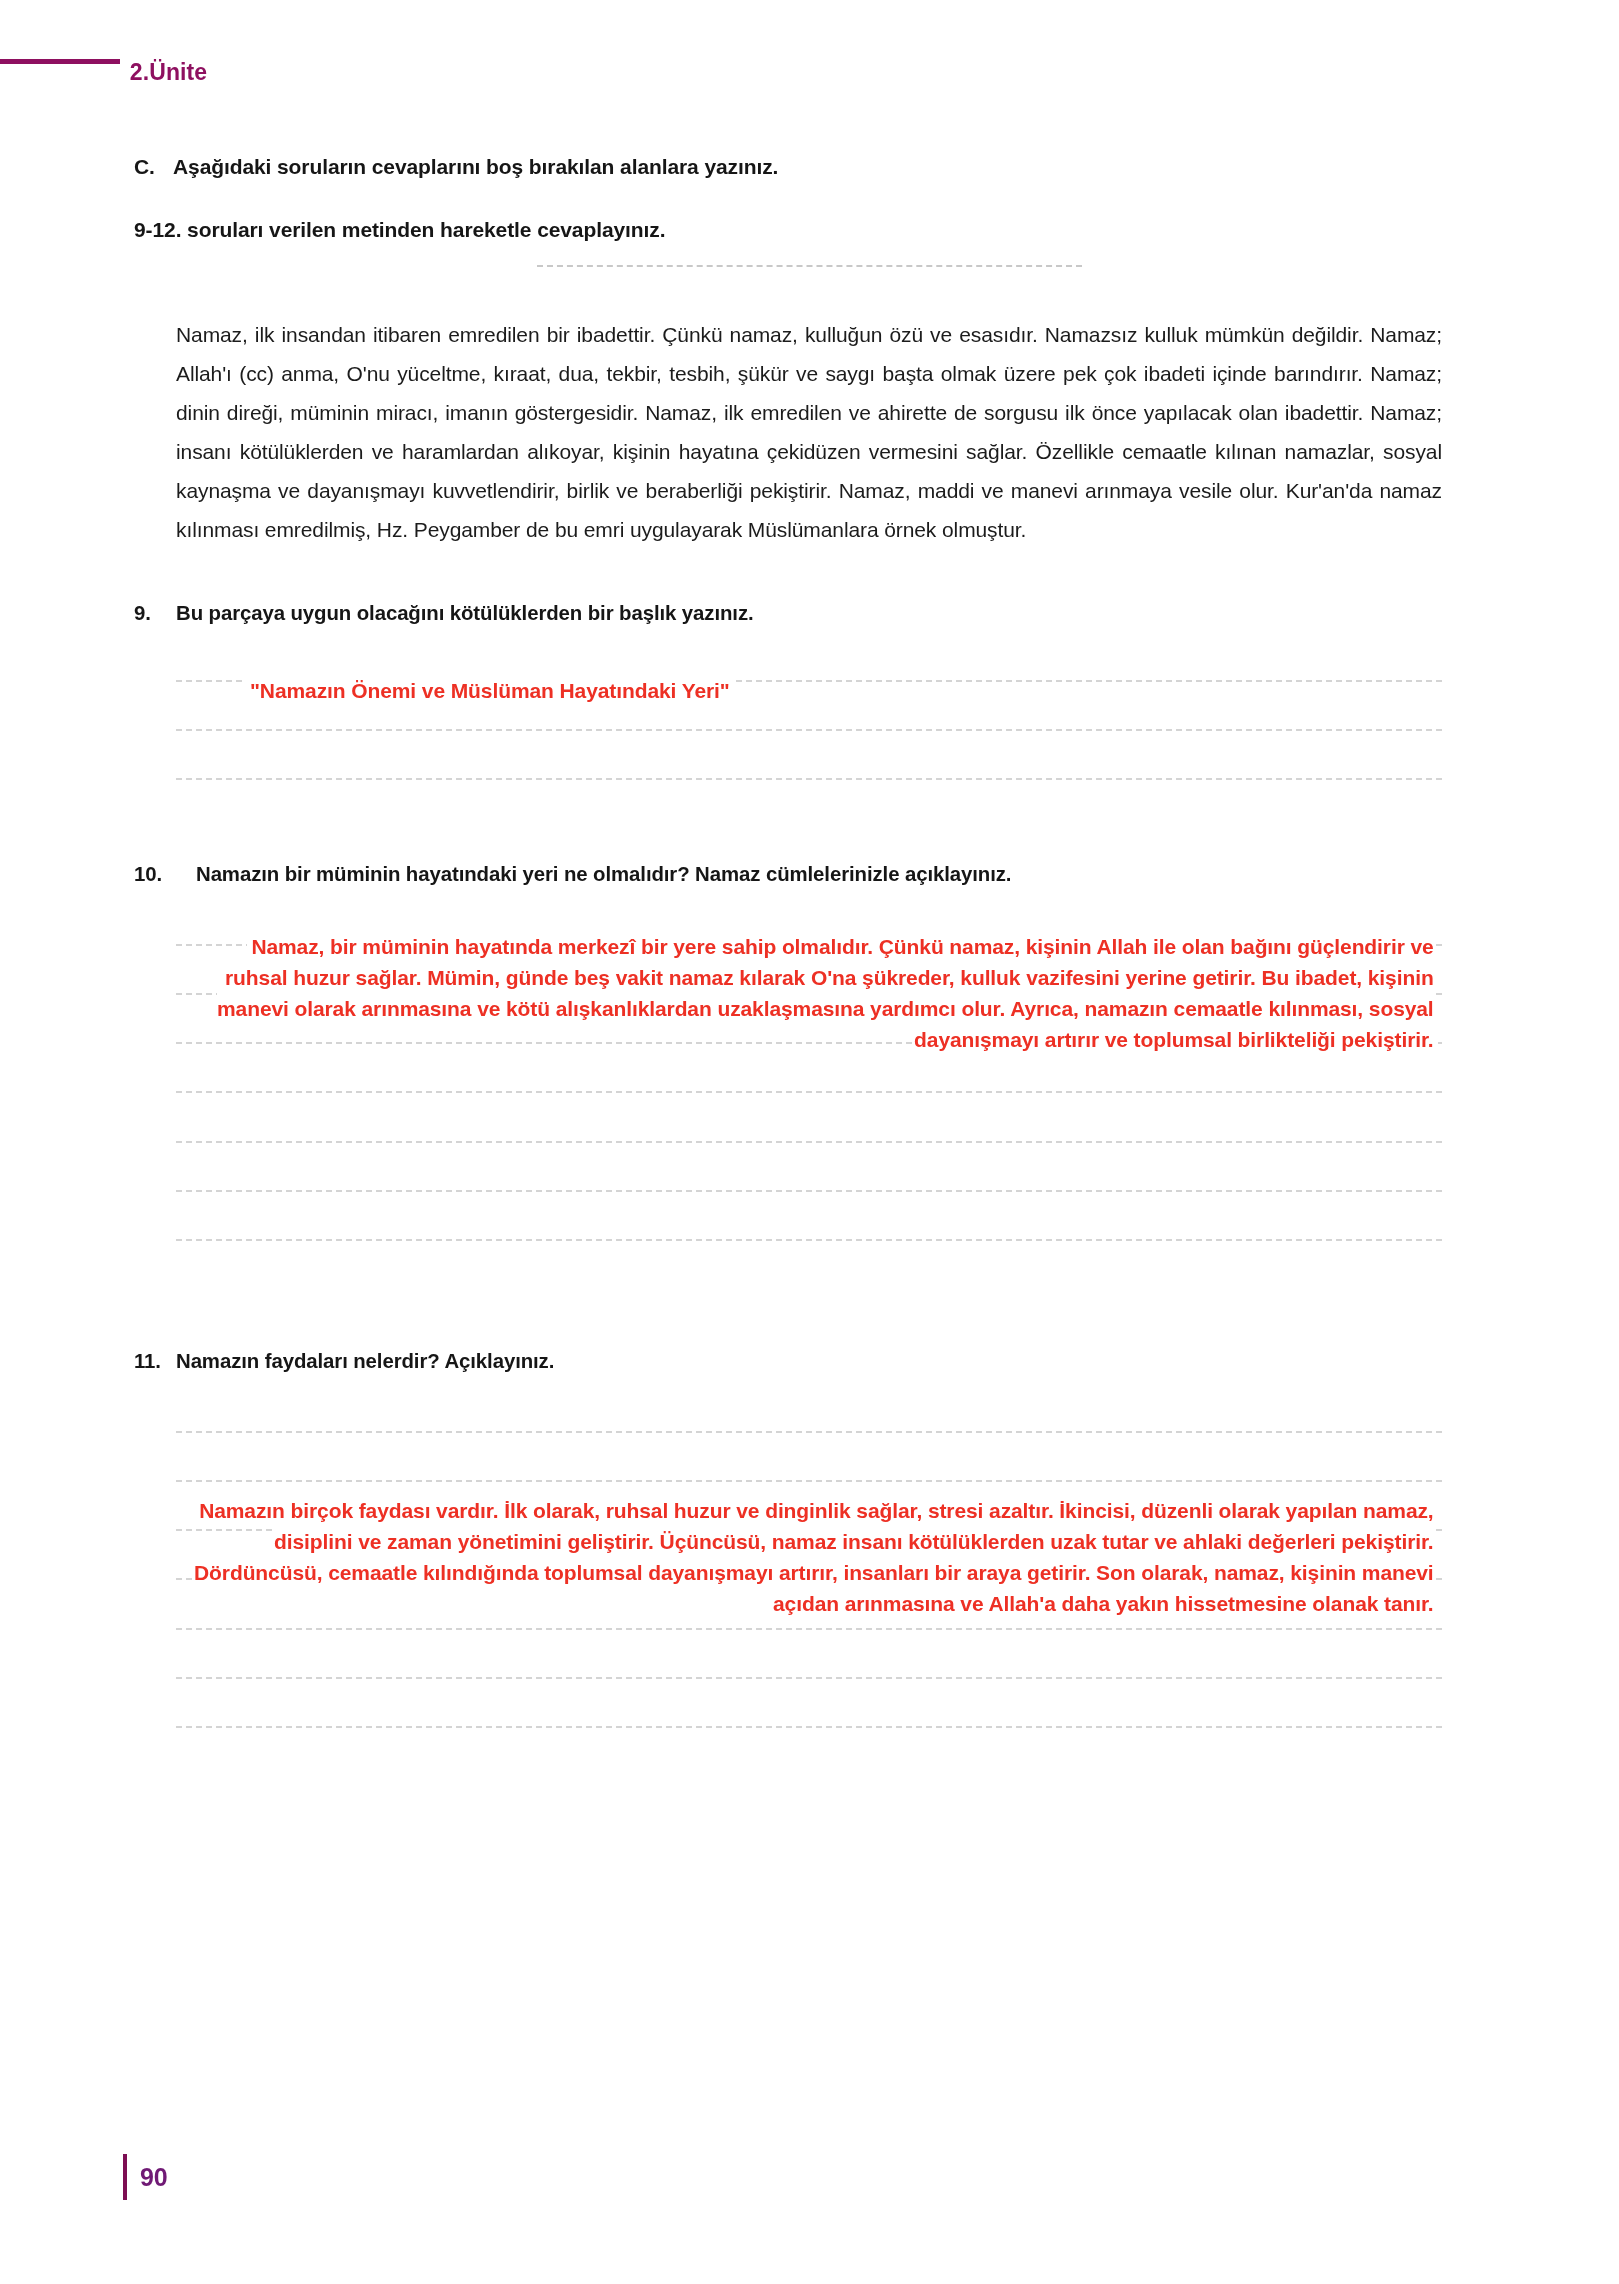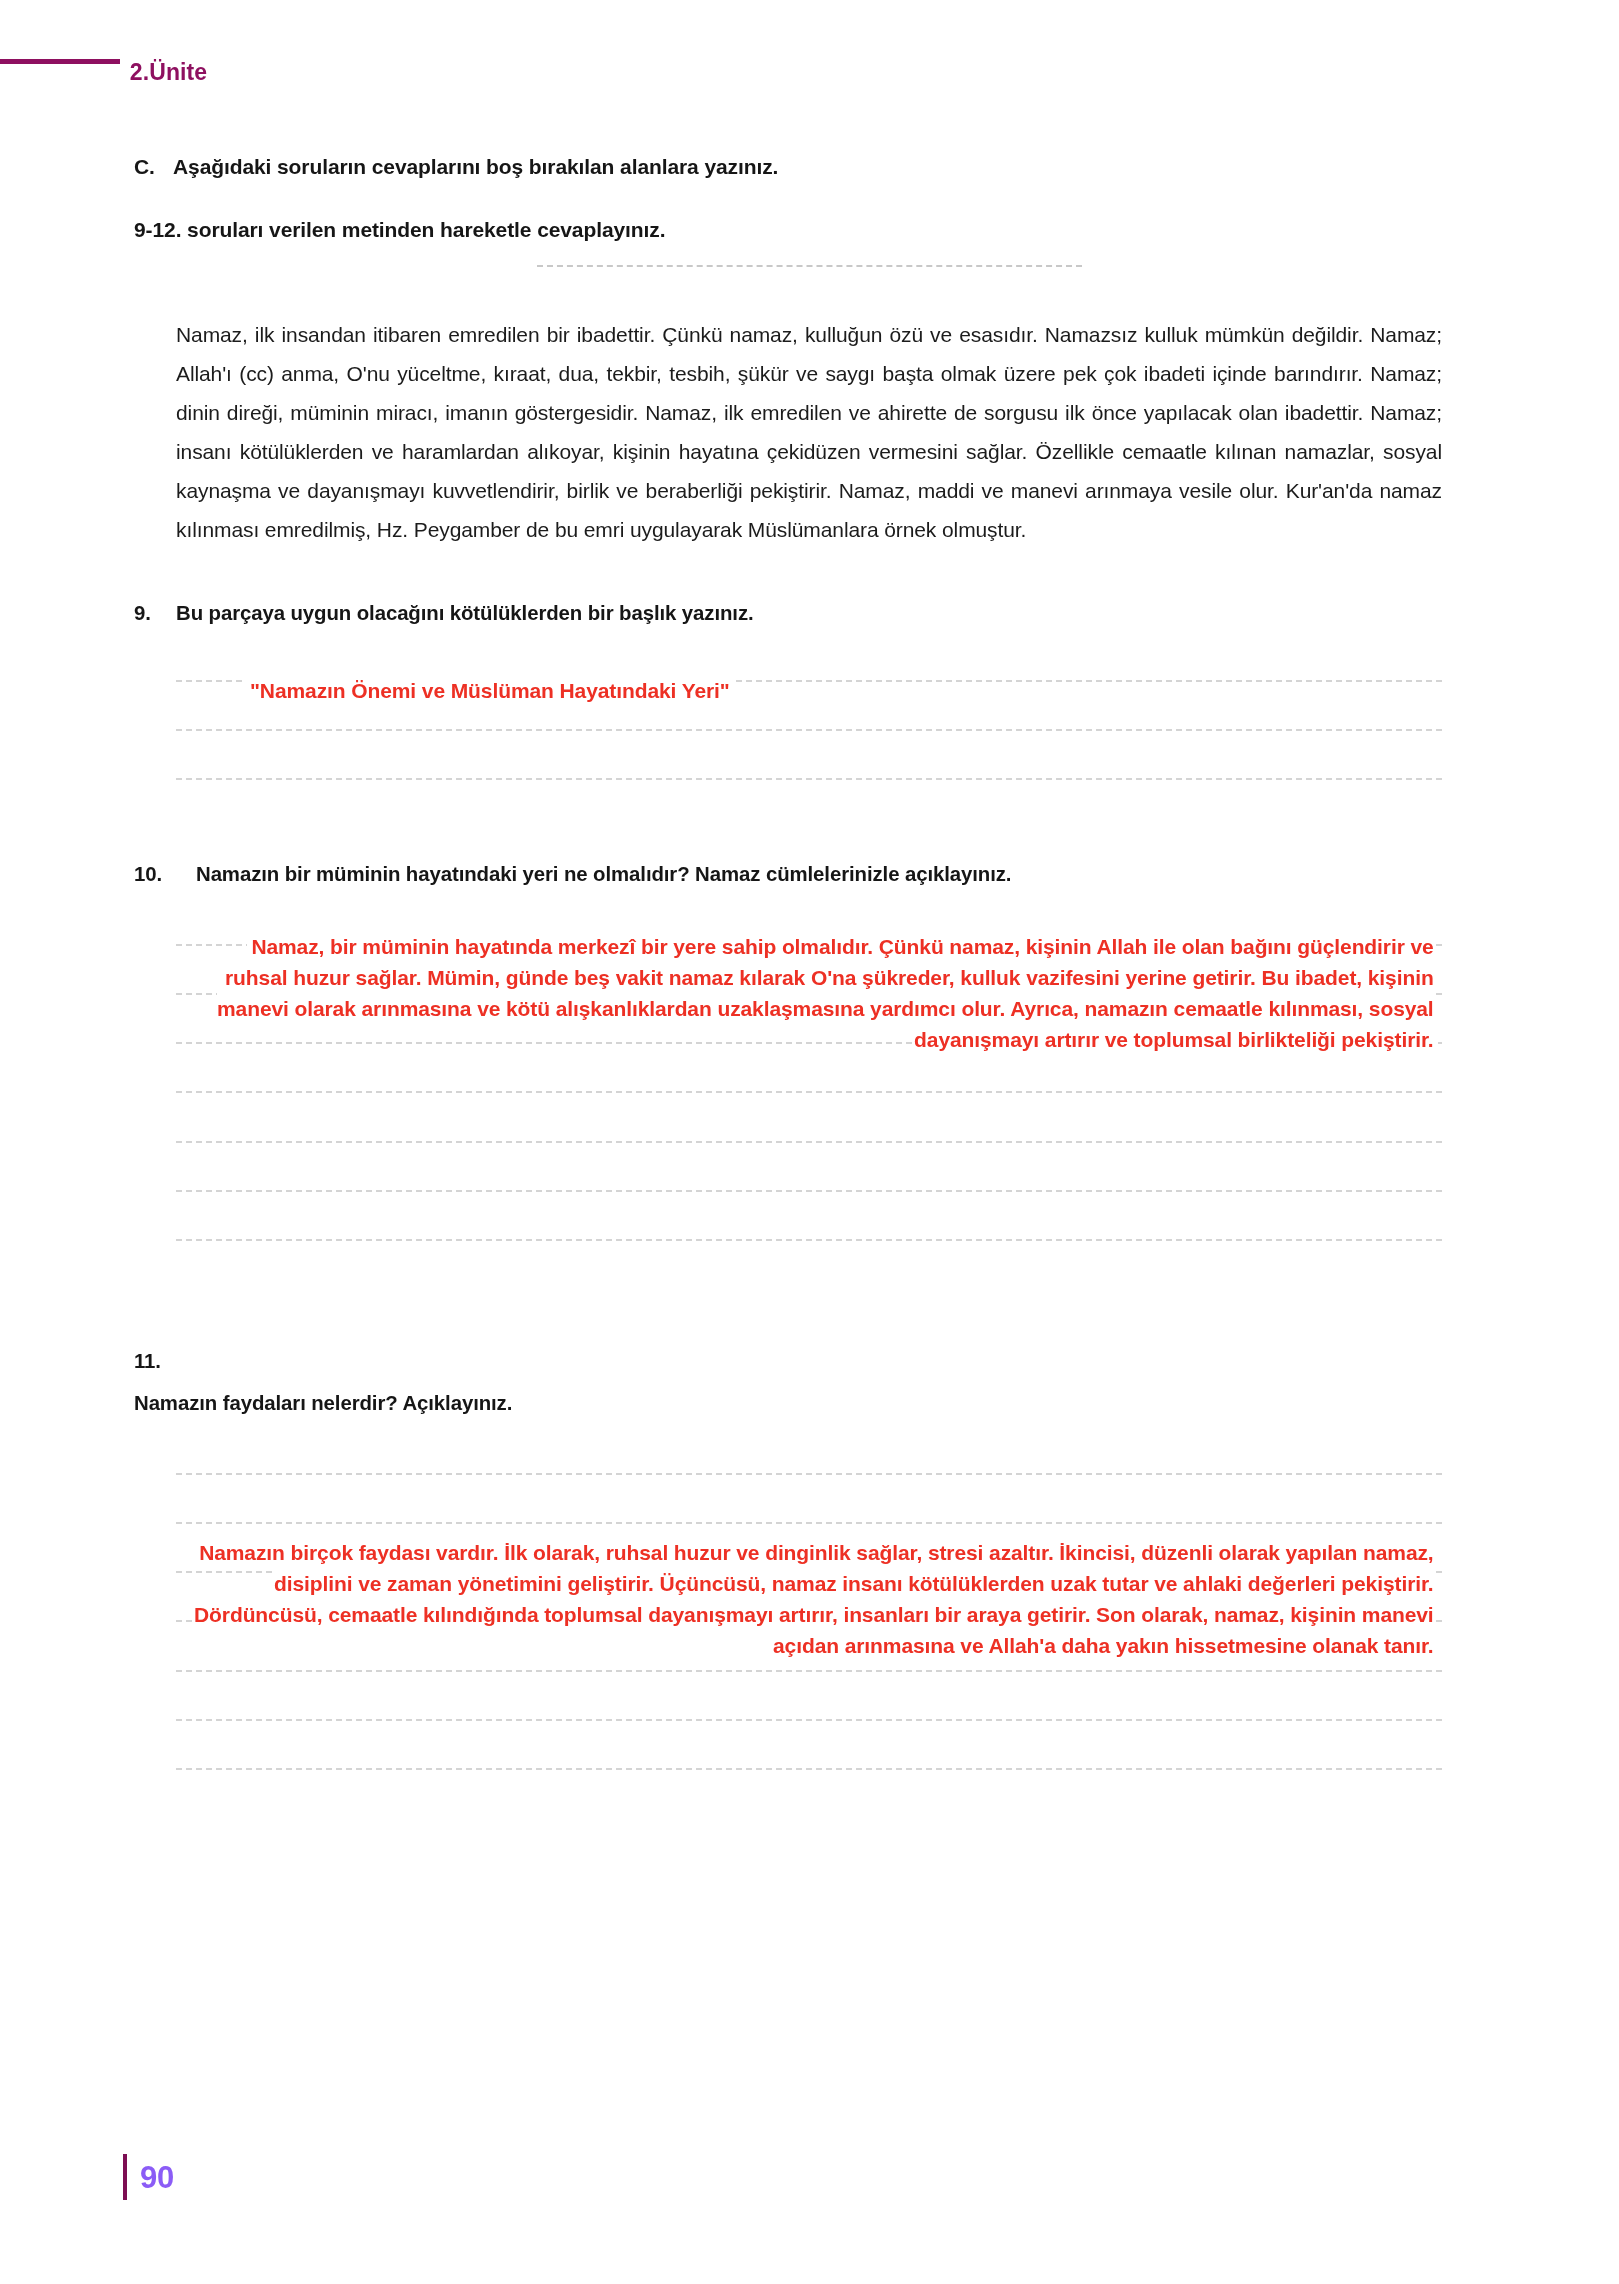--- a/index.html
+++ b/index.html
@@ -152,23 +152,23 @@
     display: flex;
     align-items: center;
   }
   .footer-bar {
     width: 4.2px;
     height: 46px;
     background: #7d0e53;
     margin-right: 12.7px;
   }
   .footer-num {
-    font-size: 31px;
-    font-weight: 700;
-    color: #8b5cf6;
+    font-size: 25px;
+    font-weight: 700;
+    color: #701a75;
     line-height: 1;
   }
 </style>
 </head>
 <body>
 
 <div class="page">
 
   <div class="unit-header">
     <div class="unit-rule"></div>
@@ -210,21 +210,21 @@
       <div class="dashline" style="top:27px;"></div>
       <div class="dashline" style="top:76px;"></div>
       <div class="dashline" style="top:125px;"></div>
       <div class="dashline" style="top:174px;"></div>
       <div class="dashline" style="top:224px;"></div>
       <div class="dashline" style="top:273px;"></div>
       <div class="dashline" style="top:322px;"></div>
       <div class="handwritten" style="top:14px; left:8.4px; right:8.4px;"><span>Namaz, bir müminin hayatında merkezî bir yere sahip olmalıdır. Çünkü namaz, kişinin Allah ile olan bağını güçlendirir ve ruhsal huzur sağlar. Mümin, günde beş vakit namaz kılarak O'na şükreder, kulluk vazifesini yerine getirir. Bu ibadet, kişinin manevi olarak arınmasına ve kötü alışkanlıklardan uzaklaşmasına yardımcı olur. Ayrıca, namazın cemaatle kılınması, sosyal dayanışmayı artırır ve toplumsal birlikteliği pekiştirir.</span></div>
     </div>
 
-    <div class="question" style="margin-top:67px;flex-direction:column;">
+    <div class="question" style="margin-top:67px;">
       <div class="qnum">11.</div>
       <div class="qtext">Namazın faydaları nelerdir? Açıklayınız.</div>
     </div>
 
     <div class="answer-area" style="height:366px; margin-top:31px;">
       <div class="dashline" style="top:27px;"></div>
       <div class="dashline" style="top:76px;"></div>
       <div class="dashline" style="top:125px;"></div>
       <div class="dashline" style="top:174px;"></div>
       <div class="dashline" style="top:224px;"></div>

